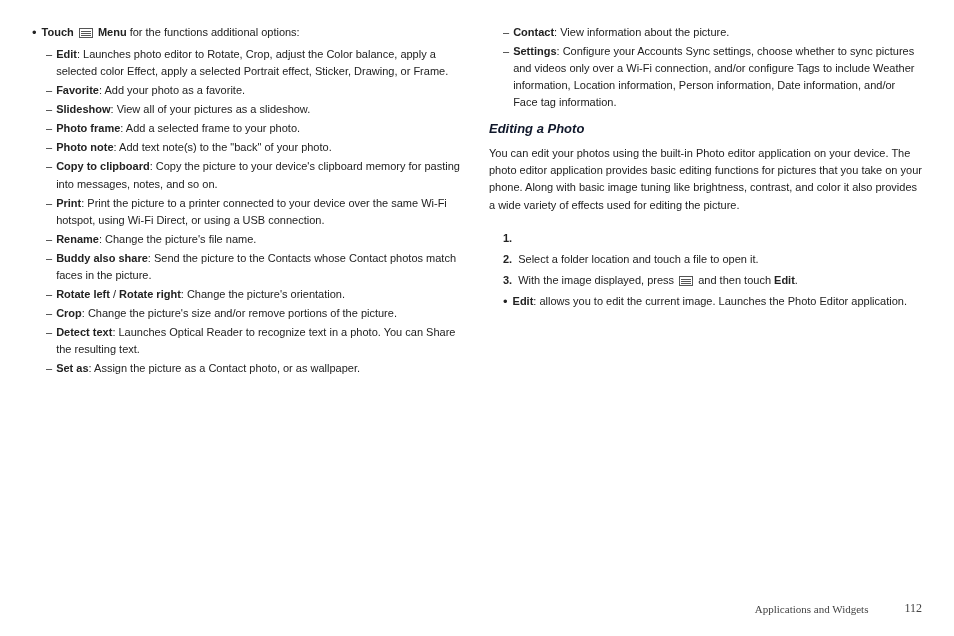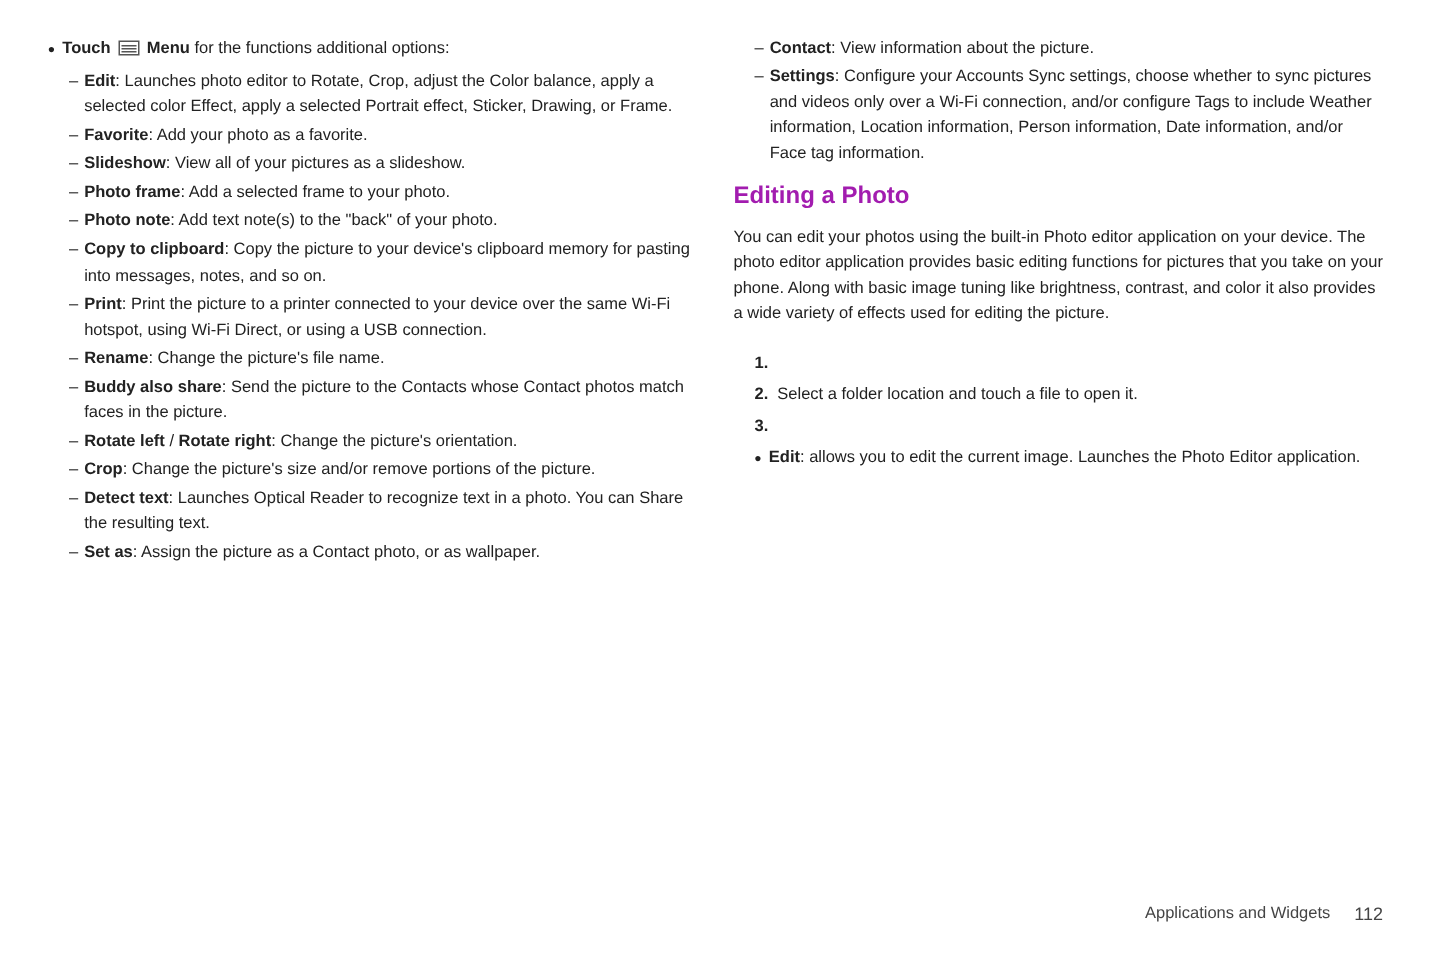--- a/index.html
+++ b/index.html
@@ -53,23 +53,24 @@
     }
     .dash {
       margin-right: 4px;
       flex-shrink: 0;
     }
     .dash-text {
       flex: 1;
     }
     .bold { font-weight: bold; text-align: right; }
     .section-title {
-      color: #a21caf;
+      color: #0f172a;
+      font-style: italic;
       font-weight: bold;
-      font-size: 16px;
+      font-size: 13px;
       margin-bottom: 6px;
       margin-top: 8px;
     }
     .numbered-list {
       margin-left: 14px;
     }
     .numbered-item {
       display: flex;
       align-items: flex-start;
       margin-bottom: 4px;
@@ -128,26 +129,28 @@
     .arrow {
       margin: 0 2px;
     }
     .footer {
       display: flex;
       justify-content: flex-end;
       align-items: center;
       padding-top: 10px;
       font-size: 11px;
       color: #444;
+      font-family: Liberation Serif, serif;
     }
     .footer-text {
       margin-right: 16px;
     }
     .footer-num {
       font-size: 12px;
+      margin-left: 20px;
     }
   </style>
 </head>
 <body>
 
 <div class="page">
   <div class="content-area">
 
     <div class="left-col">
       <div class="bullet-main">
@@ -231,20 +234,25 @@
       <div class="numbered-list">
         <div class="numbered-item">
           <span class="num bold">1.</span>
         </div>
         <div class="numbered-item">
           <span class="num bold">2.</span>
           <span>Select a folder location and touch a file to open it.</span>
         </div>
         <div class="numbered-item">
           <span class="num bold">3.</span>
+          <span>
+            With the image displayed, press
+            <span class="menu-icon"></span>
+            and then touch <span class="bold">Edit</span>.
+          </span>
         </div>
       </div>
 
       <div class="sub-bullet" style="margin-top:4px;">
         <span class="bullet-dot" style="margin-right:5px;">•</span>
         <span>
           <span class="bold">Edit</span>: allows you to edit the current image. Launches the Photo Editor application.
         </span>
       </div>
     </div>

